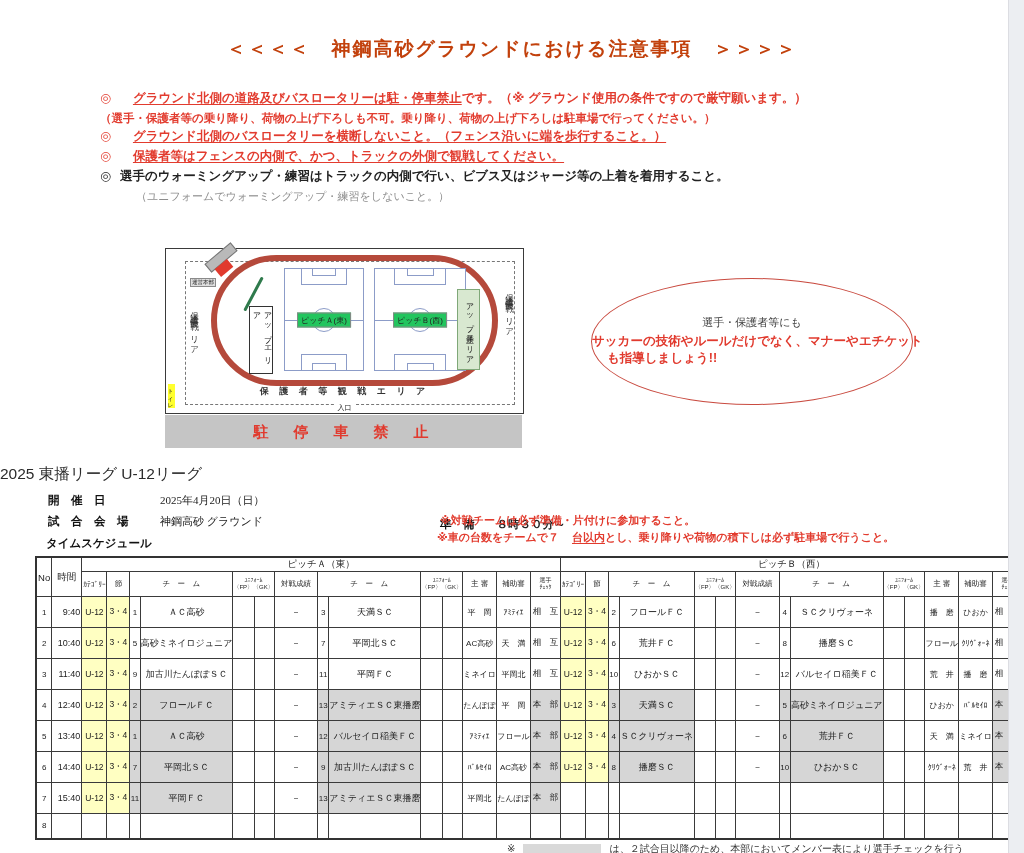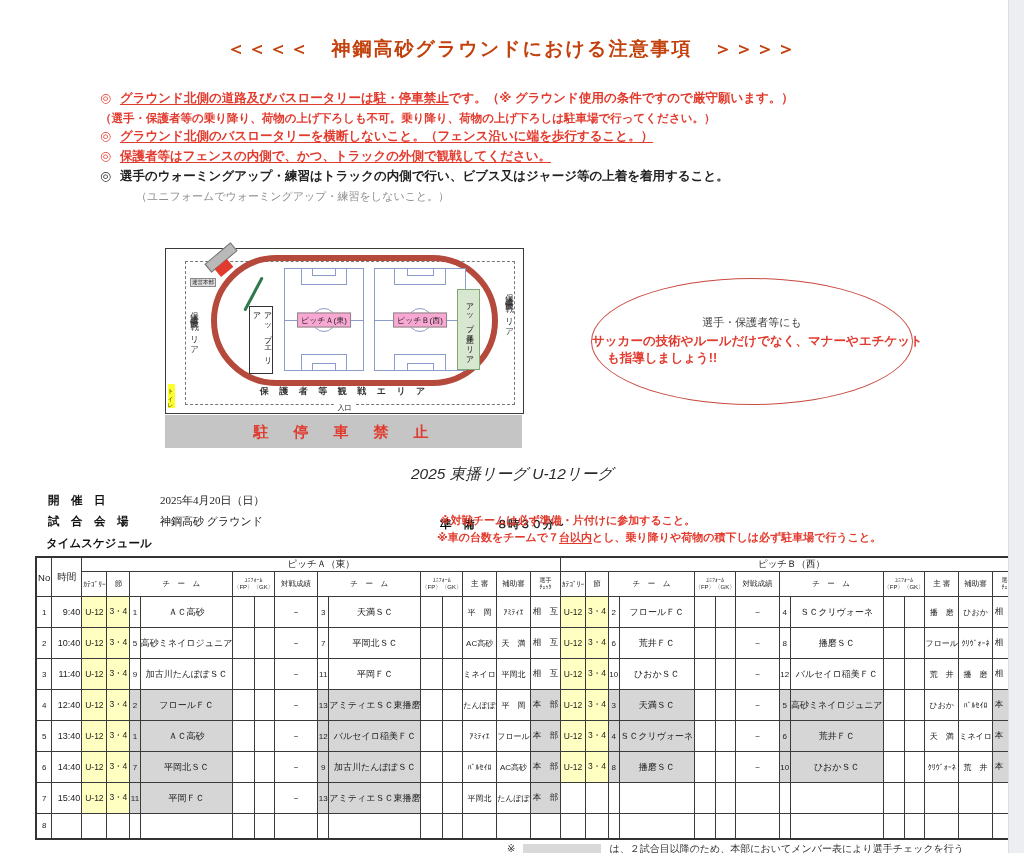--- a/index.html
+++ b/index.html
@@ -10,39 +10,39 @@
   
   .main-title{position:absolute;top:36px;left:0;width:100%;text-align:center;
               color:#c2410c;font-weight:bold;font-size:19px;letter-spacing:2px;}
   .notices{position:absolute;left:100px;top:92px;width:760px;}
   .notice-line{margin-bottom:6px;font-size:12.5px;font-weight:bold;line-height:1.1;white-space:nowrap;}
   .notice-line .marker{margin-right:9px;font-weight:normal;}
   .notice-line.red{color:#e23b2e;}
   .notice-line.red-sub{color:#e23b2e;font-size:11.5px;}
   .notice-line.black{color:#222;}
   .notice-line.gray-sub{color:#8d8d8d;font-size:11px;font-weight:normal;margin-left:36px;}
-  .u{text-decoration:underline;text-underline-offset:2px;}
+  .u{text-decoration:underline;text-underline-offset:2px;margin-left:13px;}
 
   
   .diagram{position:absolute;left:165px;top:248px;width:357px;height:164px;background:#fff;border:1px solid #3a3a3a;}
   .fence{position:absolute;left:19px;top:12px;right:8px;bottom:8px;border:1px dashed #777;}
   .track{position:absolute;left:45px;top:6px;width:287px;height:131px;border:6px solid #b5493b;border-radius:70px;box-sizing:border-box;}
   .green-line{position:absolute;left:86px;top:26px;width:3px;height:38px;background:#2f7a4c;border-radius:2px;transform:rotate(28deg);}
   .hq-gray{position:absolute;left:38px;top:3px;width:32px;height:9px;background:#b9b9b9;border:1px solid #777;transform:rotate(-40deg);}
   .hq-red{position:absolute;left:50px;top:14px;width:16px;height:10px;background:#e13a2e;transform:rotate(-40deg);}
   .hq-label{position:absolute;left:24px;top:29px;font-size:5.5px;background:#dedede;border:1px solid #8a8a8a;padding:0 1px;color:#222;white-space:nowrap;}
   .pitch{position:absolute;top:19px;height:103px;border:1px solid #8c9cc8;box-sizing:border-box;background:#fff;}
   .pitch-a{left:118px;width:80px;}
   .pitch-b{left:208px;width:92px;}
   .pitch::before{content:'';position:absolute;left:0;right:0;top:50%;border-top:1px solid #8c9cc8;}
   .pa{position:absolute;left:21%;width:56%;height:15px;border:1px solid #8c9cc8;}
   .ga{position:absolute;left:35%;width:28%;height:6px;border:1px solid #8c9cc8;}
   .pa.t,.ga.t{top:-1px;} .pa.b,.ga.b{bottom:-1px;}
   .cc{position:absolute;left:50%;top:50%;width:22px;height:22px;border:1px solid #8c9cc8;border-radius:50%;transform:translate(-50%,-50%);}
-  .pitch-label{position:absolute;left:50%;top:50%;transform:translate(-50%,-50%);background:#f9a8d4;border:1px solid #888;
+  .pitch-label{position:absolute;left:50%;top:50%;transform:translate(-50%,-50%);background:#22c55e;border:1px solid #888;
                font-size:8px;padding:1px 3px;white-space:nowrap;z-index:2;}
   .vtext{writing-mode:vertical-rl;text-orientation:upright;}
   .up-area{position:absolute;left:83px;top:57px;width:22px;height:66px;background:#fff;border:1px solid #333;
            font-size:8px;letter-spacing:2px;display:flex;align-items:center;justify-content:center;z-index:2;}
   .no-up-area{position:absolute;left:291px;top:40px;width:21px;height:79px;background:#d8e8d0;border:1px solid #7fa878;
               font-size:8px;letter-spacing:1px;display:flex;align-items:center;justify-content:center;z-index:2;}
   .spec-left{position:absolute;left:23px;top:56px;font-size:8.5px;letter-spacing:2px;color:#333;}
   .spec-right{position:absolute;left:338px;top:38px;font-size:8.5px;letter-spacing:2px;color:#333;}
   .spec-bottom{position:absolute;left:0;width:100%;bottom:15px;text-align:center;font-size:9px;letter-spacing:4px;font-weight:bold;color:#333;}
   .toilet{position:absolute;left:2px;bottom:5px;background:#ffff2e;font-size:5.5px;padding:1px 0;letter-spacing:1px;z-index:3;}
@@ -50,21 +50,21 @@
   .parking-bar{position:absolute;left:165px;top:415px;width:357px;height:33px;line-height:33px;background:#c5c5c5;
                text-align:center;color:#e13a2e;font-weight:bold;font-size:15px;letter-spacing:5px;}
 
   
   .bubble{position:absolute;left:591px;top:278px;width:322px;height:127px;border:1px solid #c94b40;border-radius:50%;box-sizing:border-box;}
   .bubble .b1{margin-top:36px;text-align:center;font-size:11px;color:#3f3f3f;}
   .bubble .b2{margin-top:3px;text-align:center;white-space:nowrap;font-size:12.5px;font-weight:bold;color:#e13a2e;}
   .bubble .b3{padding-left:15px;text-align:left;font-size:12.5px;font-weight:bold;color:#e13a2e;}
 
   
-  .league-title{position:absolute;top:464px;left:0;width:100%;text-align:center;font-size:15.5px;color:#2b2b2b;font-style:italic;}
+  .league-title{position:absolute;top:464px;left:0;width:100%;font-size:15.5px;color:#2b2b2b;}
   .info{position:absolute;font-size:11.5px;white-space:nowrap;}
   .lbl{font-weight:bold;color:#111;}
   .val{font-family:"Liberation Serif","DejaVu Serif",serif;font-size:11px;color:#222;}
   .pos-date-l{left:48px;top:493px;} .pos-date-v{left:160px;top:493px;}
   .pos-venue-l{left:48px;top:514px;} .pos-venue-v{left:160px;top:514px;}
   .pos-prep{left:440px;top:493px;margin-top:24px;} .pos-prep .gap{display:inline-block;width:22px;}
   .pos-prep .pv{font-weight:bold;}
   .red-note{position:absolute;color:#e23b2e;font-weight:bold;font-size:11px;white-space:nowrap;}
   .pos-n1{left:440px;top:513px;} .pos-n2{left:437px;top:530px;}
   .sched-label{position:absolute;left:46px;top:536px;font-weight:bold;font-size:11.5px;color:#111;}

